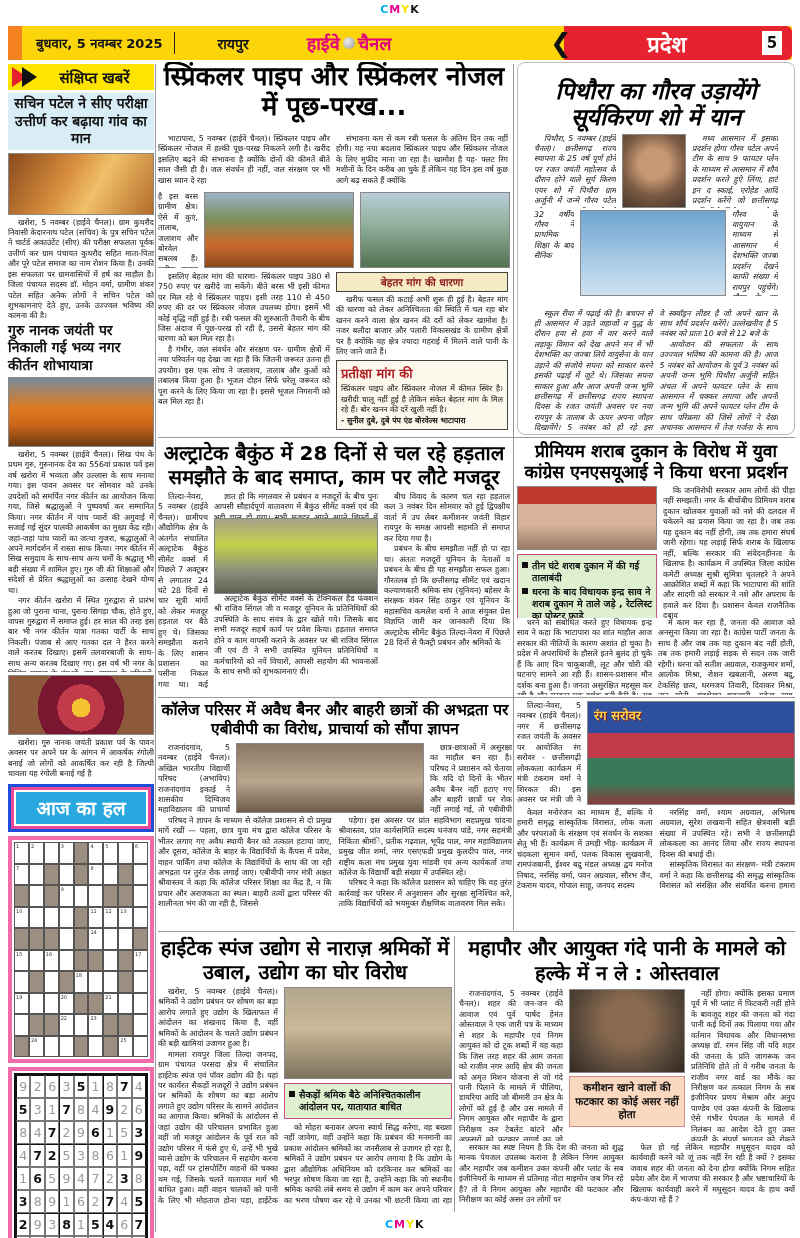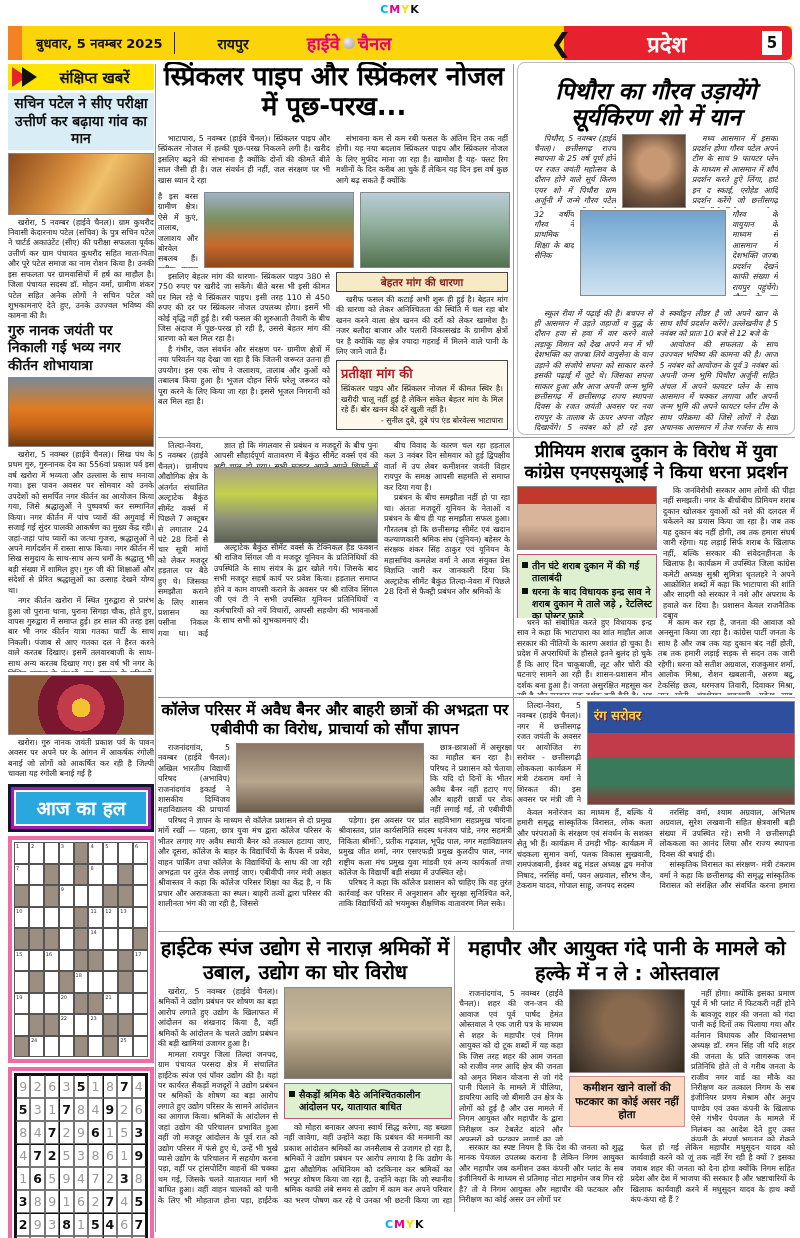--- a/index.html
+++ b/index.html
@@ -50,21 +50,21 @@
   .ph-jets{height:100%;background:linear-gradient(180deg,#6fa3cf,#a9cbe6 60%,#cfe2f0);}
   .ph-workers{height:100%;background:linear-gradient(180deg,#a9a18c 0%,#c3d24a 35%,#8b8f7a 70%,#5d6152);}
   .ph-dharna{height:64px;background:linear-gradient(180deg,#c0392b 0 28%,#d9b49a 28% 60%,#9a7a68);}
   .ph-college{height:100%;background:linear-gradient(180deg,#8a7765,#b9a68e 55%,#6e5c4c);}
   .ph-stage{height:100%;background:linear-gradient(180deg,#2e4f9e 0 30%,#c23b4a 30% 55%,#3a7a5a 55% 80%,#8a3a3a);position:relative;}
   .ph-strike{height:92px;background:linear-gradient(180deg,#b3a78e,#cbb998 45%,#7d735e);}
   .ph-mayor{height:84px;background:radial-gradient(circle at 50% 38%,#8a6a4f 0 30%,#5a4a3c 65%,#33291f);}
   .banner-txt{position:absolute;left:6px;top:4px;color:#ffd24a;font-size:13px;font-weight:800;
               text-shadow:1px 1px 0 #7a1020;}
   
-  .solwrap{margin-top:4px;border:3px solid #0f172a;background:#a21caf;padding:3px;}
+  .solwrap{margin-top:4px;border:3px solid #1d4ed8;background:#ec4899;padding:3px;}
   .soltitle{background:#29A8E0;border:2px solid #fff;color:#fff;text-align:center;
             font-size:19px;font-weight:800;padding:3px 0;}
   .gridbox{margin-top:4px;border:4px solid #F06CA8;background:#fff;padding:2px;}
   .cw-grid{display:grid;grid-template-columns:repeat(9,1fr);}
   .cw{position:relative;height:19.5px;border:0.5px solid #555;background:#fff;}
   .cw.blk{background:#9c8e80;}
   .cwn{position:absolute;left:1px;top:0;font-size:5px;color:#333;}
   .sd-grid{display:grid;grid-template-columns:repeat(9,1fr);border:2px solid #111;}
   .sd{height:21px;border:0.5px solid #777;display:flex;align-items:center;justify-content:center;
       font-size:12.5px;color:#9a9a9a;}
@@ -73,21 +73,21 @@
   .sd.br{border-right:1.5px solid #111;}
   
   .article{position:absolute;overflow:hidden;}
   .hl{font-weight:800;text-align:center;color:#000;margin:0 0 3px 0;}
   .cols{display:flex;gap:6px;}
   .col{overflow:hidden;}
   .box-sub{border:1px solid #444;background:#F6EBC6;color:#8B1A1A;font-weight:800;
            font-size:10.5px;text-align:center;padding:2px 0;margin-bottom:3px;}
   .box-wait{border:1px solid #444;background:#FCF8EC;padding:3px 4px;margin-top:3px;}
   .box-wait h4{margin:0 0 2px 0;color:#B01E23;font-size:13px;font-weight:800;}
-  .sign{display:block;text-align:right;font-weight:normal;text-indent:0;}
+  .sign{display:block;text-align:left;font-weight:bold;text-indent:0;}
   .greenbox{border:1px solid #C9527E;background:#DEF0D0;padding:3px 4px;margin:4px 0;}
   .greenbox .bl-item{display:flex;gap:4px;font-size:9.5px;font-weight:bold;line-height:1.25;margin:2px 0;}
   .sq{flex:none;width:6px;height:6px;background:#111;margin-top:2px;}
   .peachbox{border:1px solid #D98C8C;background:#FBD9C0;padding:4px 3px;margin-top:3px;
             font-size:10.5px;font-weight:800;text-align:center;line-height:1.3;}
   .twocol{column-count:2;column-gap:7px;}
   .pith-frame{border:1px solid #bbb;border-radius:8px;padding:16px;box-sizing:border-box;font-style:italic;}
 </style>
 </head>
 <body>
@@ -425,20 +425,21 @@
         <p class="bp" style="text-indent:0;">गौरव के वायुयान के माध्यम से आसमान में देशभक्ति जज्बा प्रदर्शन देखने काफी संख्या में रायपुर पहुंचेंगे। गौरव के इस गौरवशाली उपलब्धि पर नगर वासियों ने</p>
       </div>
     </div>
     <div class="twocol" style="height:146px;margin-top:13px;overflow:hidden;">
       <p class="bp">स्कूल रीवा में पढ़ाई की है। बचपन से ही आसमान में उड़ते जहाजों व युद्ध के दौरान हवा से हवा में वार करने वाले लड़ाकू विमान को देख अपने मन में भी देशभक्ति का जज्बा लिये वायुसेना के यान उड़ाने की संजोये सपना को साकार करने इसकी पढ़ाई में जुटे थे। जिसका सपना साकार हुआ और आज अपनी जन्म भूमि छत्तीसगढ़ में छत्तीसगढ़ राज्य स्थापना दिवस के रजत जयंती अवसर पर नवा रायपुर के तालाब के ऊपर अपना जौहर दिखायेंगे। 5 नवंबर को हो रहे इस एयरफोर्स की सूर्यकिरण एरोबैटिक टीम में वे स्क्वॉड्रन लीडर है जो अपने खान के साथ शौर्य प्रदर्शन करेंगे। उल्लेखनीय है 5 नवंबर को प्रातः 10 बजे से 12 बजे के</p>
       <p class="bp">आयोजन की सफलता के साथ उज्ज्वल भविष्य की कामना की है। आज 5 नवंबर को आयोजन के पूर्व 3 नवंबर को अपनी जन्म भूमि पिथौरा अर्जुनी सहित अंचल में अपने फायटर प्लेन के साथ आसमान में चक्कर लगाया और अपनी जन्म भूमि की अपने फायटर प्लेन टीम के साथ परिक्रमा की जिसे लोगों ने देखा अचानक आसमान में तेज गर्जना के साथ फायटर प्लेन आसमान में उड़ते पिथौरा का चक्कर लगाये और पलक झपकते वापस रायपुर पहुँचे गये। पता चला कि ये फायटर प्लेन पिथौरा का लाड़ला गौरव ही उड़ा रहा था जो अपनी मातृ भूमि को प्रणाम कर आयोजन सफलता का आशीर्वाद ले रहा है।</p>
     </div>
   </section>
 
   <section class="article" style="left:158px;top:441px;width:352px;height:254px;">
+    <h1 class="hl" style="font-size:20px;line-height:1.2;">अल्ट्राटेक बैकुंठ में 28 दिनों से चल रहे हड़ताल समझौते के बाद समाप्त, काम पर लौटे मजदूर</h1>
     <div class="cols" style="height:198px;">
       <div class="col" style="width:50px;">
         <p class="bp">तिल्दा-नेवरा, 5 नवम्बर (हाईवे चैनल)। ग्रामीपथ औद्योगिक क्षेत्र के अंतर्गत संचालित अल्ट्राटेक बैकुंठ सीमेंट वर्क्स में पिछले 7 अक्टूबर से लगातार 24 घंटे 28 दिनों से चार सूत्री मांगों को लेकर मजदूर हड़ताल पर बैठे हुए थे। जिसका समझौता कराने के लिए शासन प्रशासन का पसीना निकल गया था। कई राजनीतिक दलों के नेताओं की भी समर्थन के साथ समझौते कराने का प्रयास किया गया। फिर भी मजदूर व</p>
       </div>
       <div class="col" style="width:164px;">
         <p class="bp" style="height:26px;overflow:hidden;">ज्ञात हो कि मंगलवार से प्रबंधन व मजदूरों के बीच पुनः आपसी सौहार्दपूर्ण वातावरण में बैकुंठ सीमेंट वर्क्स एवं की भट्टी चालू हो गया। सभी मजदूर अपने अपने शिफ्टों में कार्यस्थल पर पहुंच गये हैं। इस अवसर पर</p>
         <div class="photo ph-workers" style="height:76px;"></div>
         <p class="bp">अल्ट्राटेक बैकुंठ सीमेंट वर्क्स के टेक्निकल हैड फंक्शन श्री राजिव सिंगल जी व मजदूर यूनियन के प्रतिनिधियों की उपस्थिति के साथ संयंत्र के द्वार खोले गये। जिसके बाद सभी मजदूर सहर्ष कार्य पर प्रवेश किया। हड़ताल समाप्त होने व काम वापसी कराने के अवसर पर श्री राजिव सिंगल जी एवं टी ने सभी उपस्थित यूनियन प्रतिनिधियों व कर्मचारियों को नयें विचारों, आपसी सहयोग की भावनाओं के साथ सभी को शुभकामनाएं दी।</p>
       </div>
       <div class="col" style="flex:1;">

